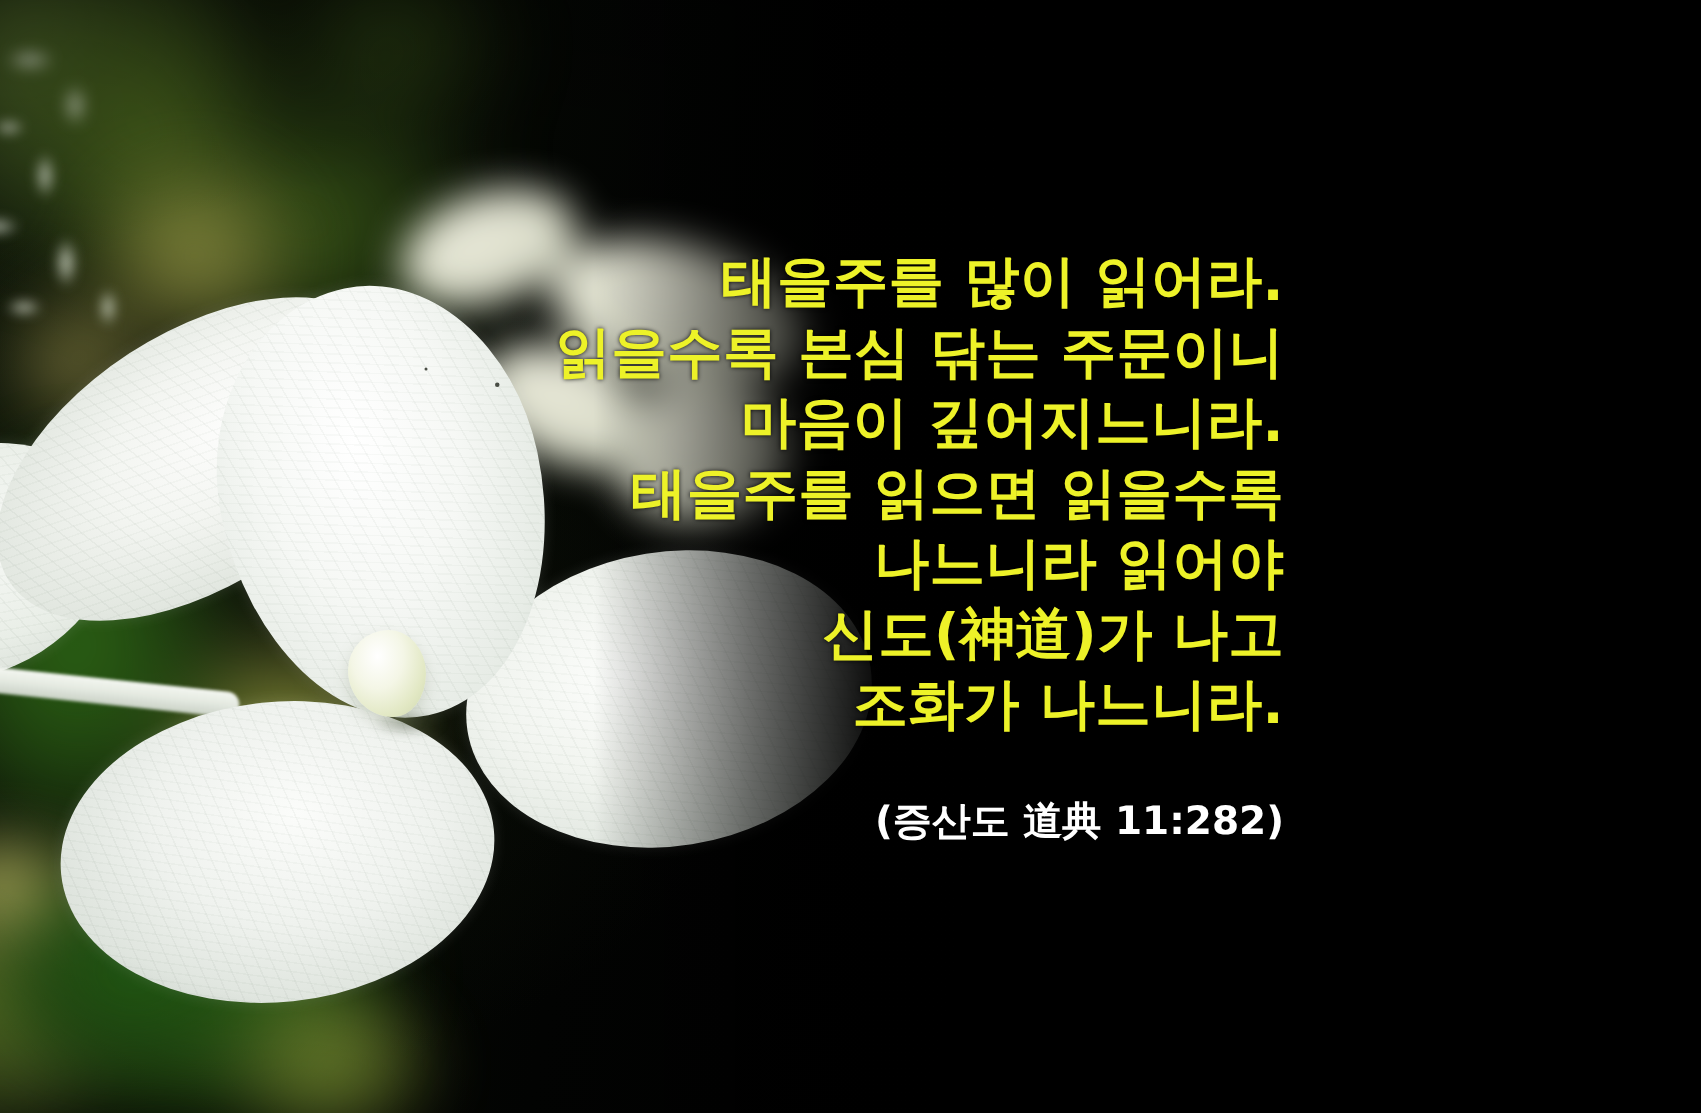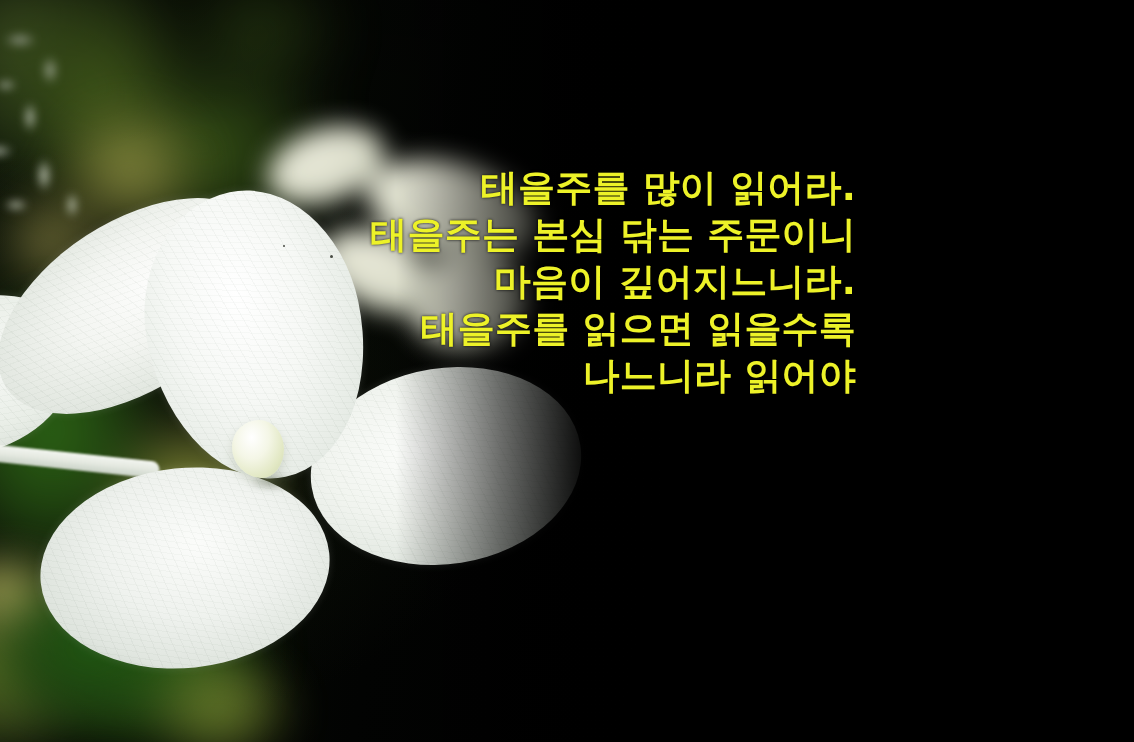--- a/index.html
+++ b/index.html
@@ -301,20 +301,23 @@
       <div class="speck" style="left:330px; top:255px;"></div>
       <div class="speck" style="left:283px; top:245px; width:2px; height:2px;"></div>
     </div>
 
     <div class="vignette"></div>
     <div class="vignette-edge"></div>
   </div>
 
   <div class="quote-block">
     <div class="quote-line">태을주를 많이 읽어라.</div>
-    <div class="quote-line">태을주는 본심 닦는 주문이니</div>
+    <div class="quote-line">읽을수록 본심 닦는 주문이니</div>
     <div class="quote-line">마음이 깊어지느니라.</div>
     <div class="quote-line">태을주를 읽으면 읽을수록</div>
     <div class="quote-line">나느니라 읽어야</div>
+    <div class="quote-line">신도(神道)가 나고</div>
+    <div class="quote-line">조화가 나느니라.</div>
   </div>
 
+  <div class="citation">(증산도 道典 11:282)</div>
 
 </div>
 
 </body></html>

